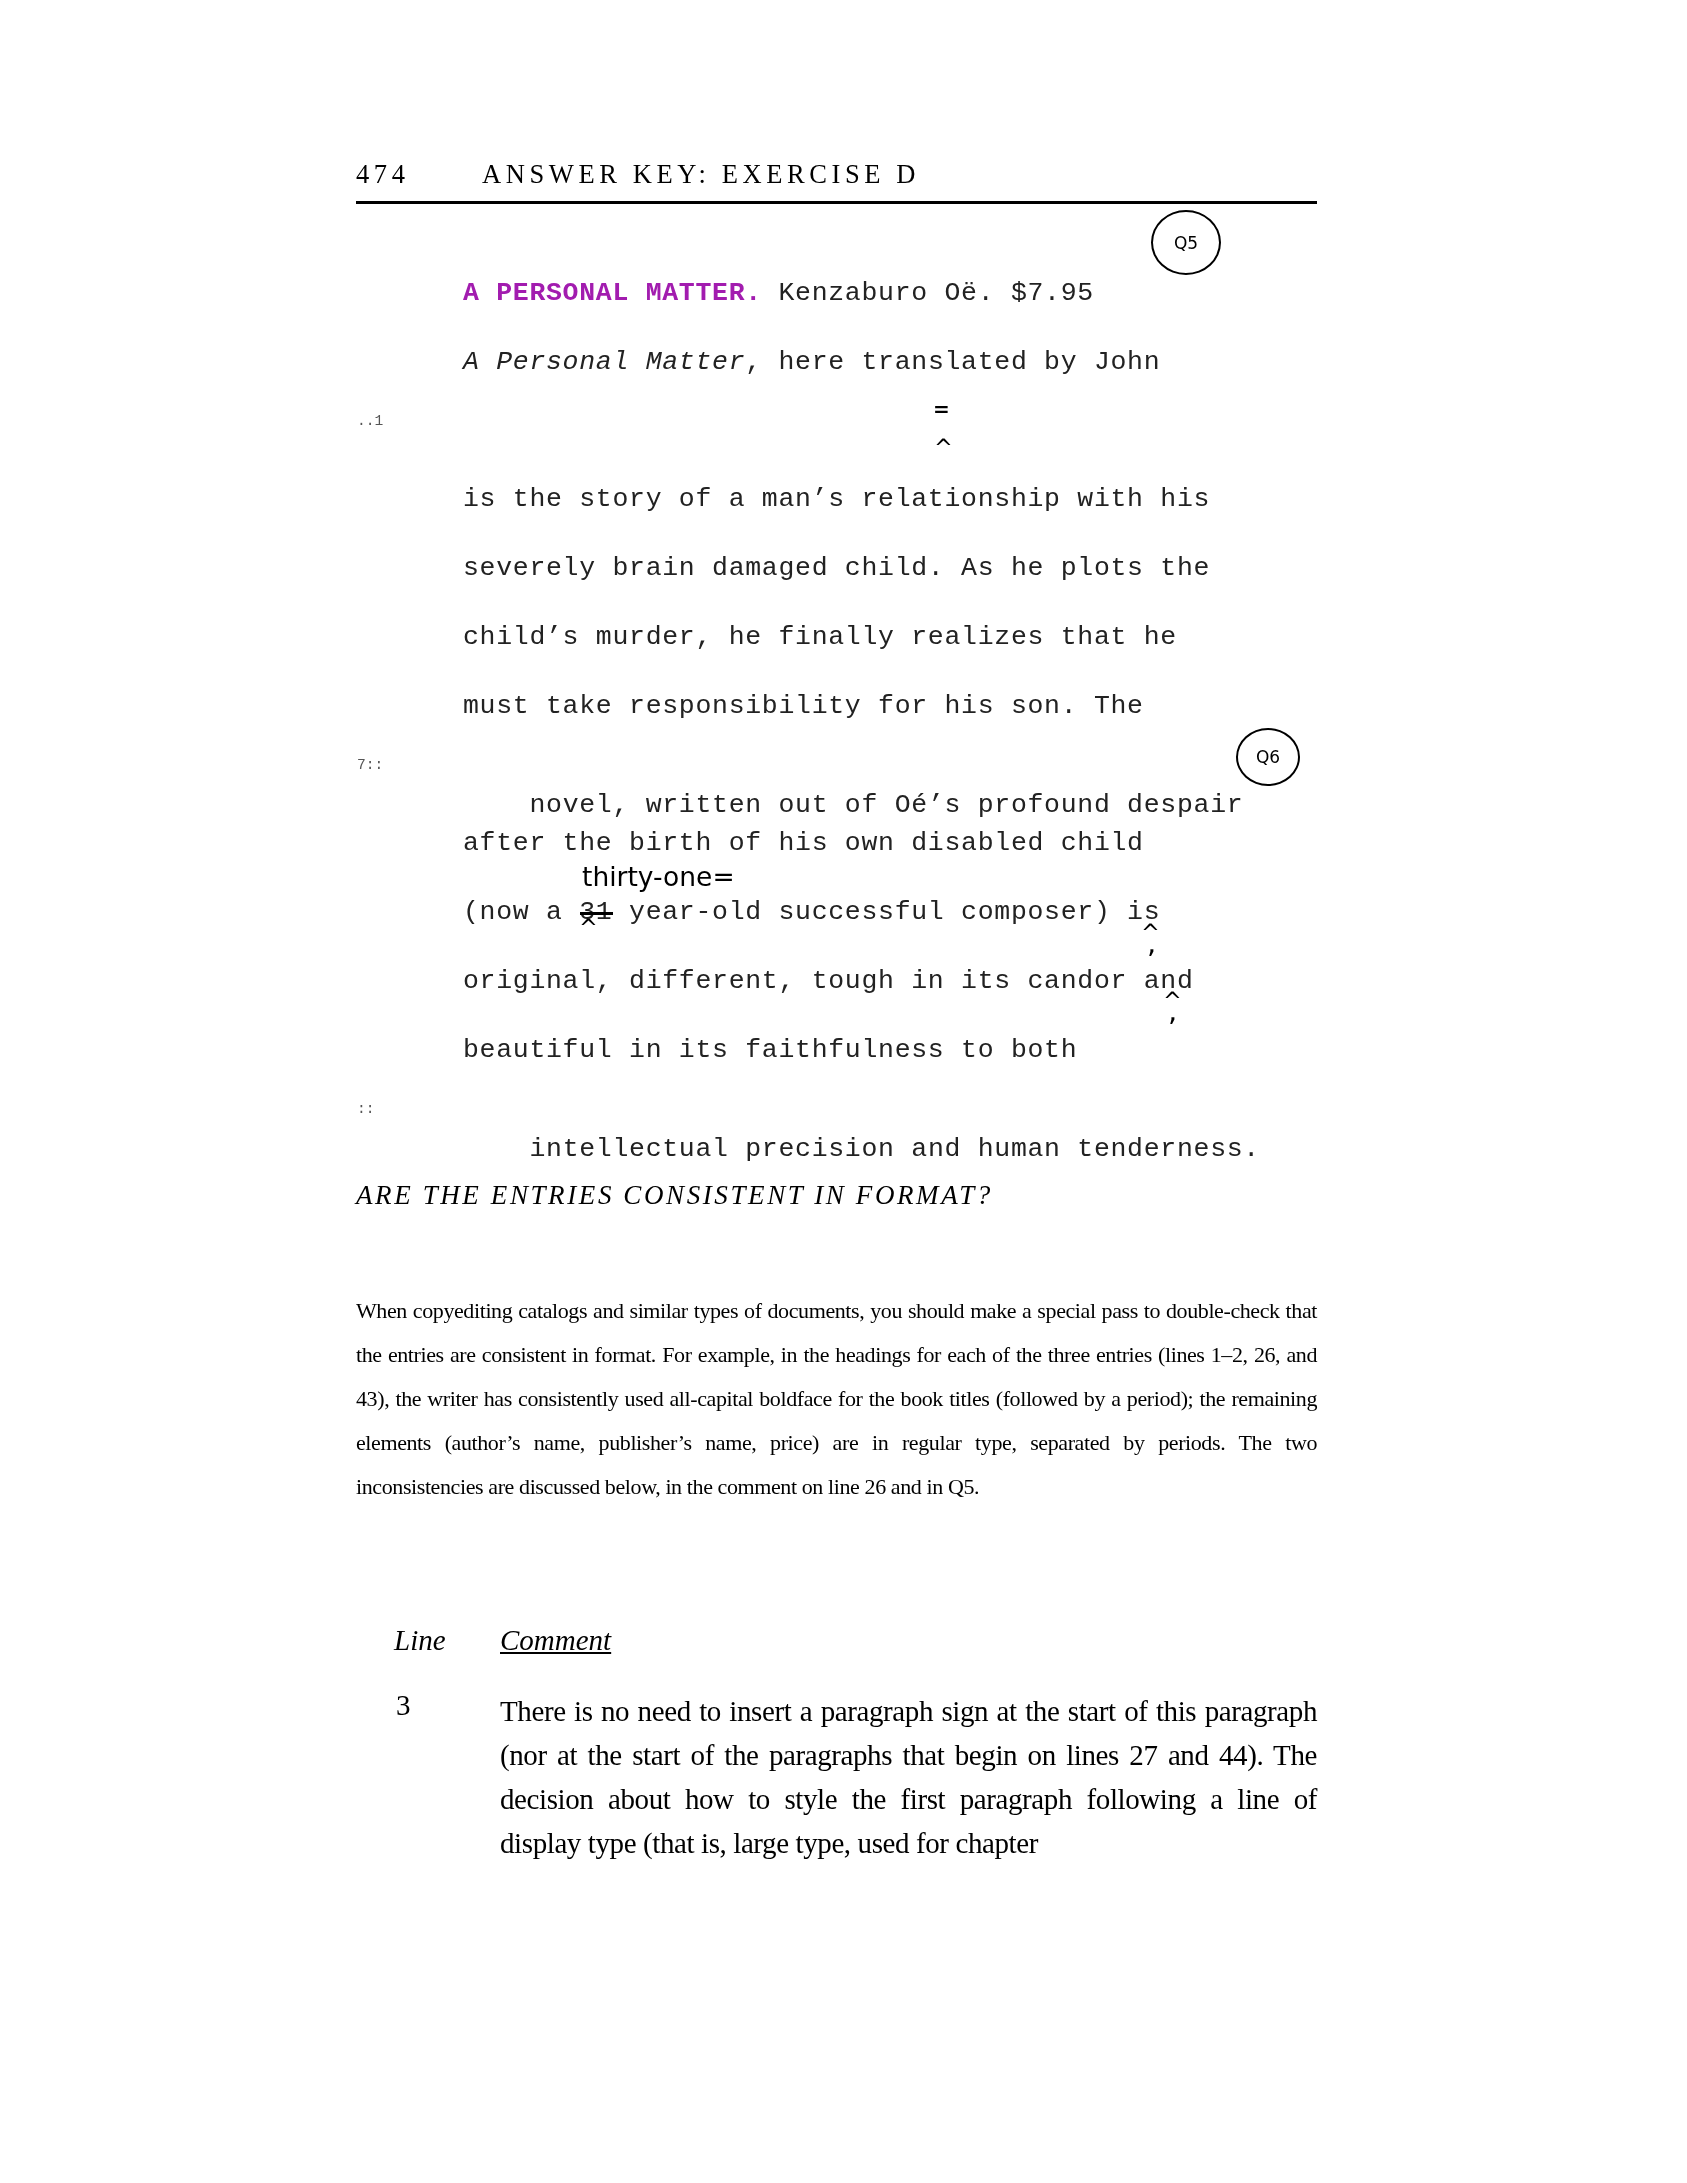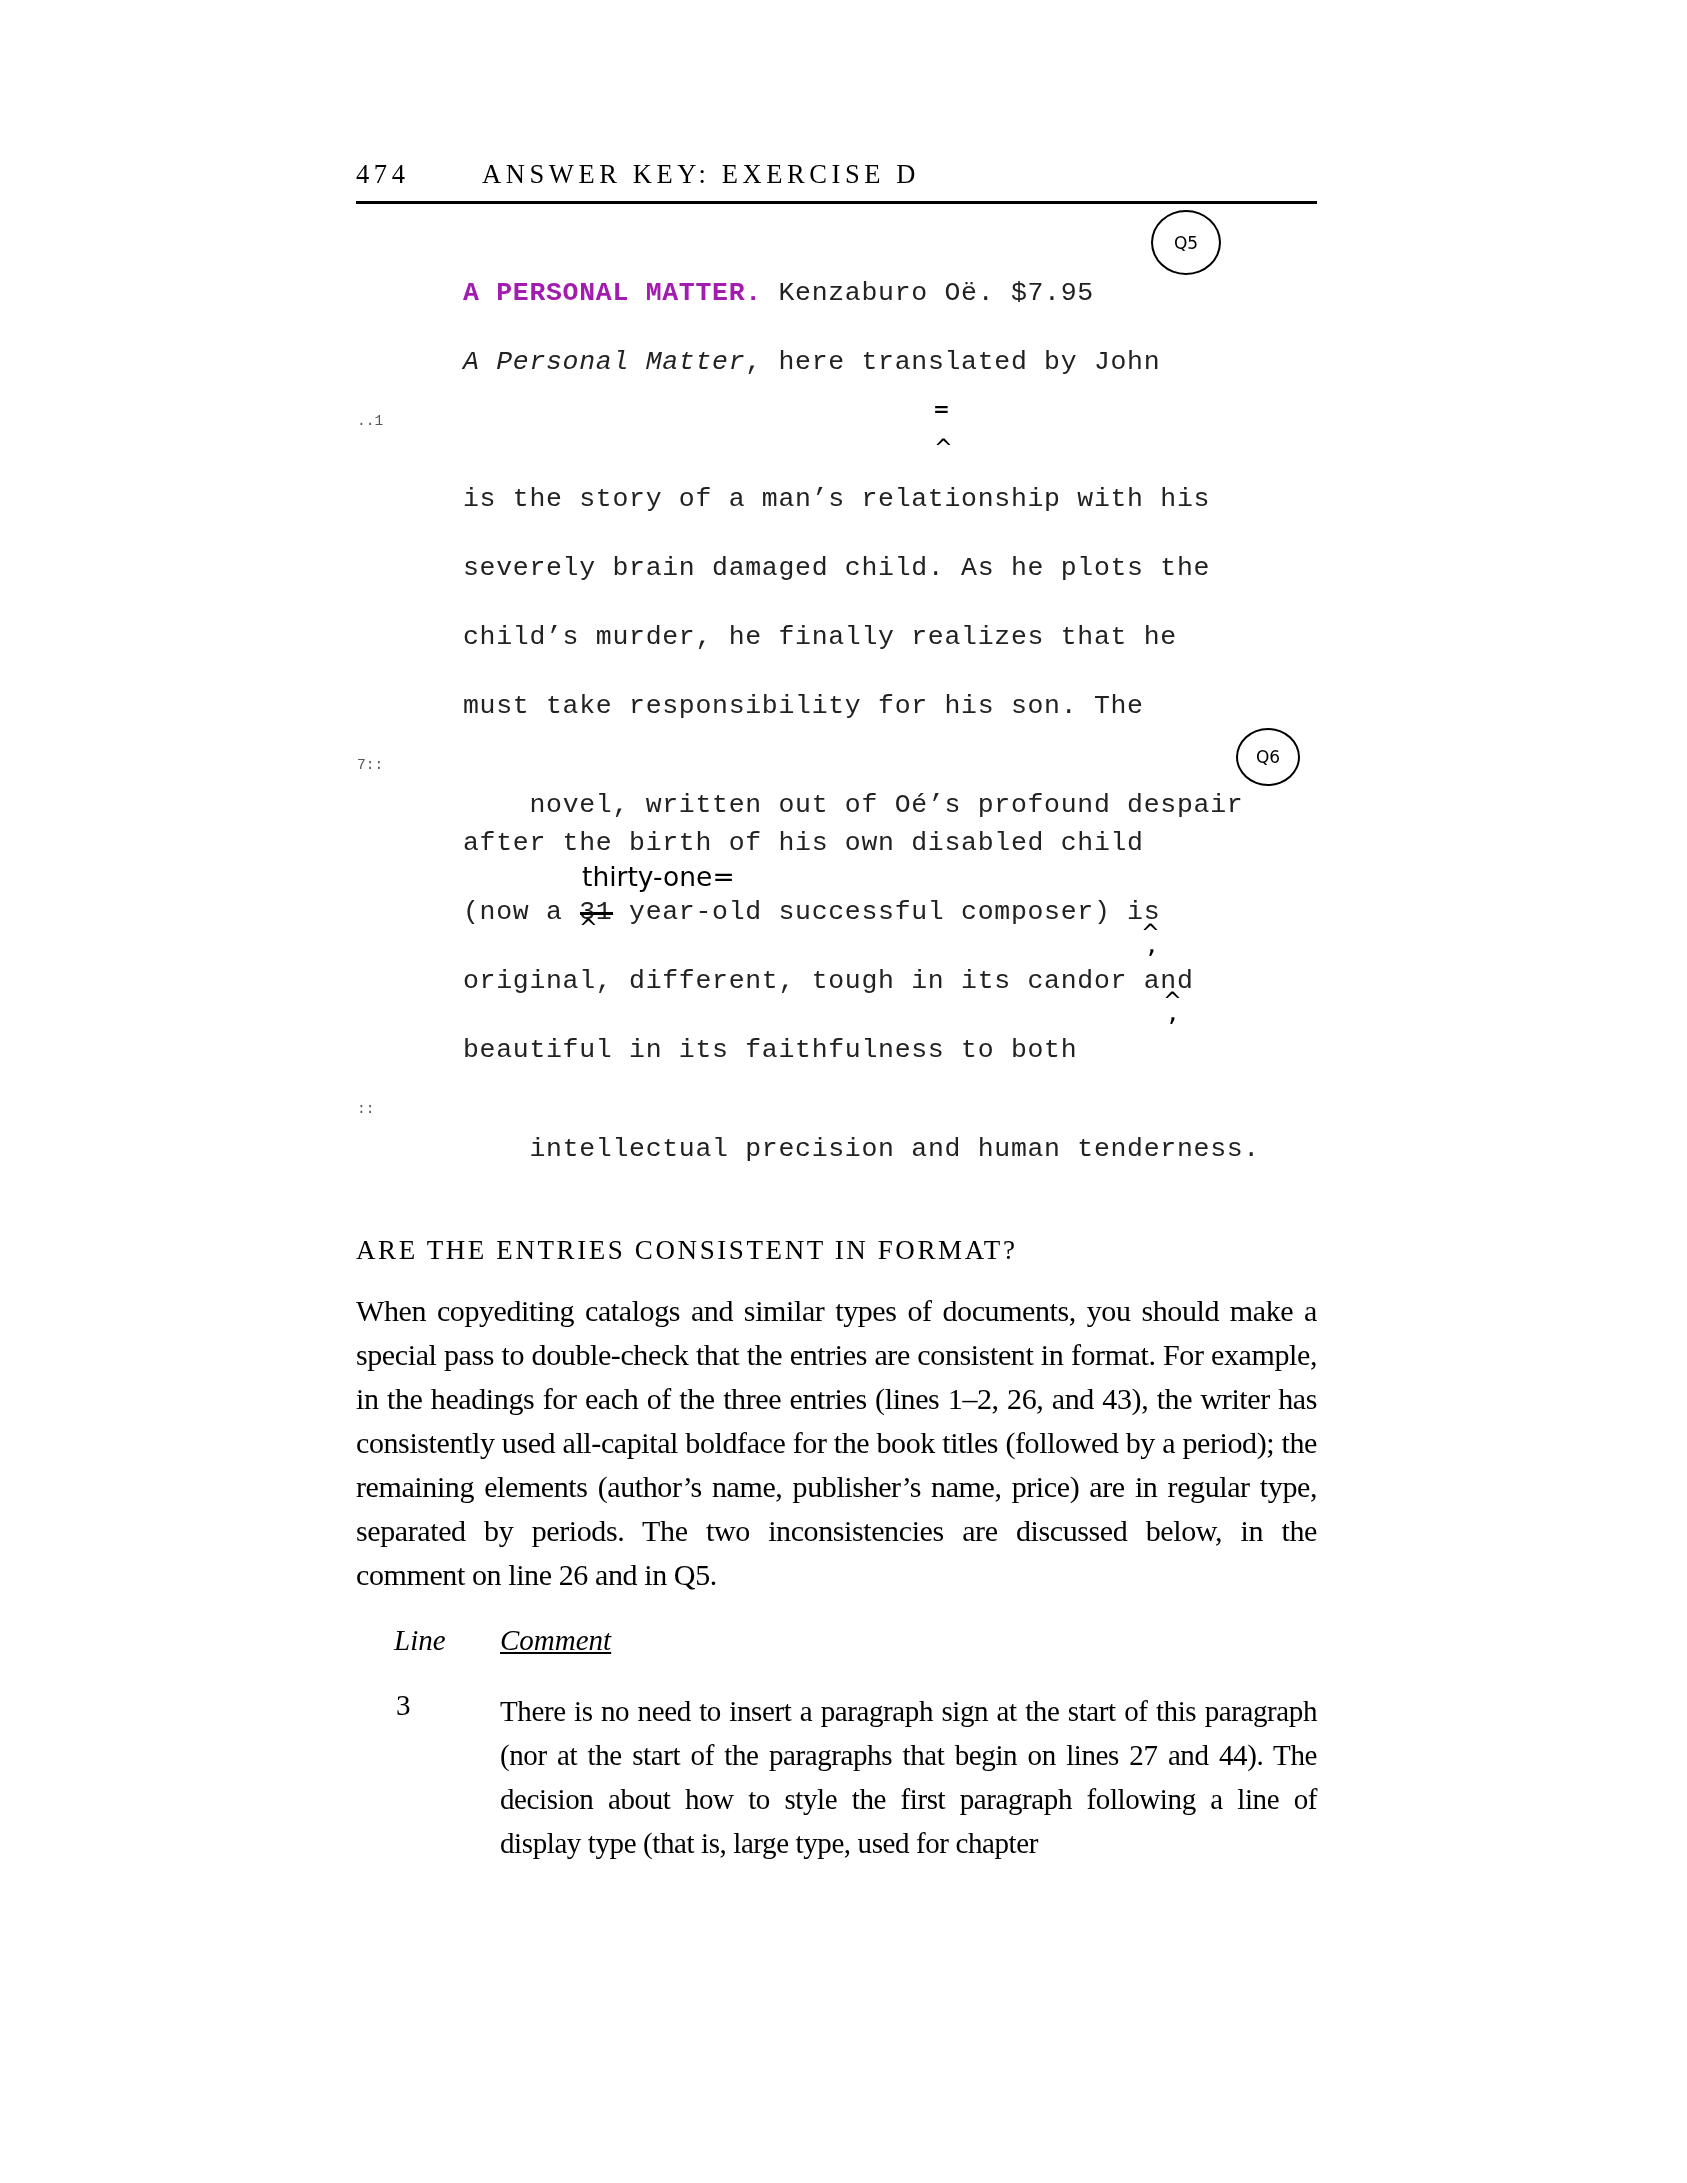--- a/index.html
+++ b/index.html
@@ -30,26 +30,26 @@
   }
   .circle-note {
     position: absolute; border: 2.6px solid #000; border-radius: 50%;
     display: flex; align-items: center; justify-content: center;
     font-family: "DejaVu Sans", sans-serif; font-size: 17px; color: #000;
   }
   .caret { position: absolute; font-family: "DejaVu Sans", sans-serif; font-size: 26.5px; color: #000; line-height: 1; }
   .strike { position: absolute; height: 2.6px; background: #000; }
 
   .section-head {
-    position: absolute; left: 356px; top: 1235px;
-    font-family: "Liberation Serif", serif; font-size: 27px; letter-spacing: 2.6px;
+    position: absolute; left: 356px; top: 1180px;
+    font-family: "Liberation Serif", serif; font-size: 27px; letter-spacing: 2.6px; font-style: italic;
   }
   .body-para {
     position: absolute; left: 356px; top: 1289px; width: 961px;
-    font-family: "Liberation Serif", serif; font-size: 30px; line-height: 44px;
+    font-family: "Liberation Serif", serif; font-size: 22px; line-height: 44px;
     text-align: justify; letter-spacing: -0.4px;
   }
   .comment-table {
     position: absolute; left: 356px; top: 1624px; width: 961px;
     font-family: "Liberation Serif", serif; font-size: 29px;
   }
   .ct-head { position: relative; height: 44px; font-style: italic; }
   .ct-head .c1 { position: absolute; left: 38px; }
   .ct-head .c2 { position: absolute; left: 144px; text-decoration: underline; }
   .ct-row { position: absolute; top: 65px; left: 0; width: 961px; }

